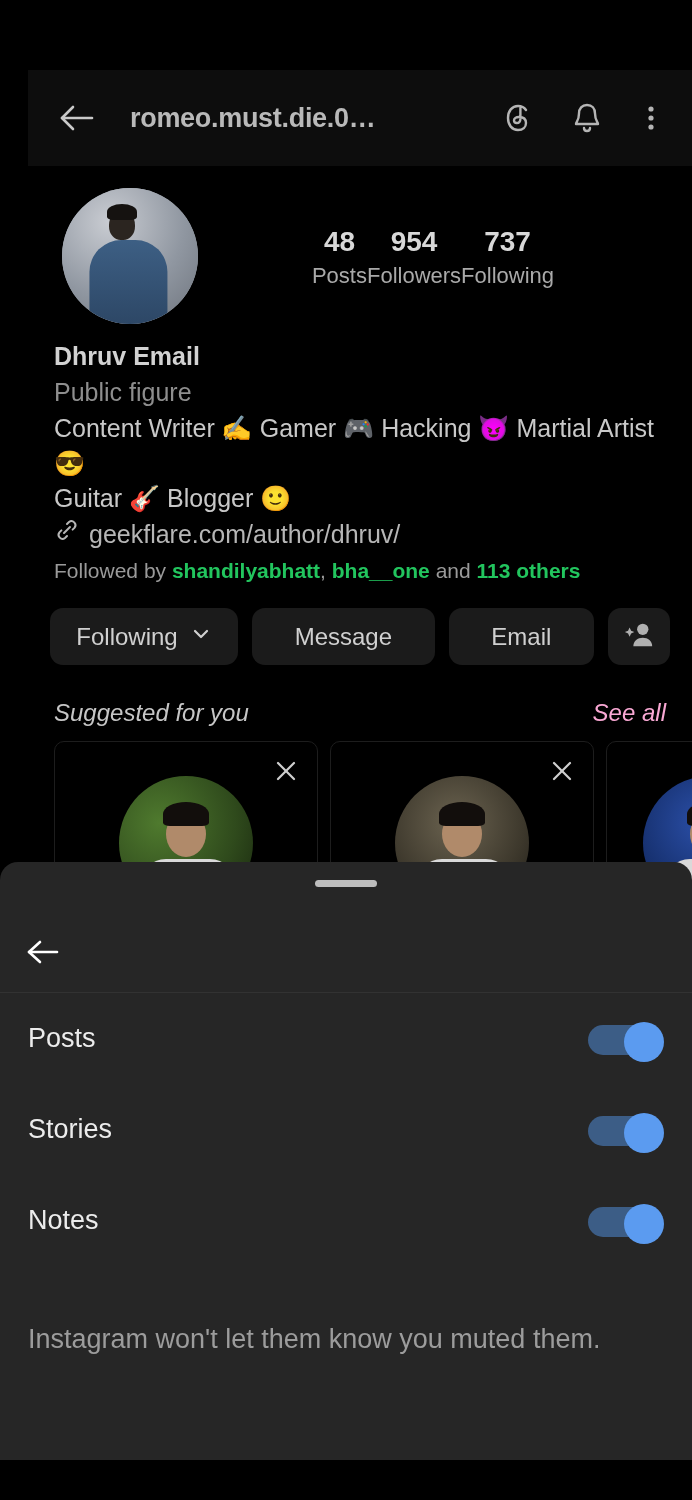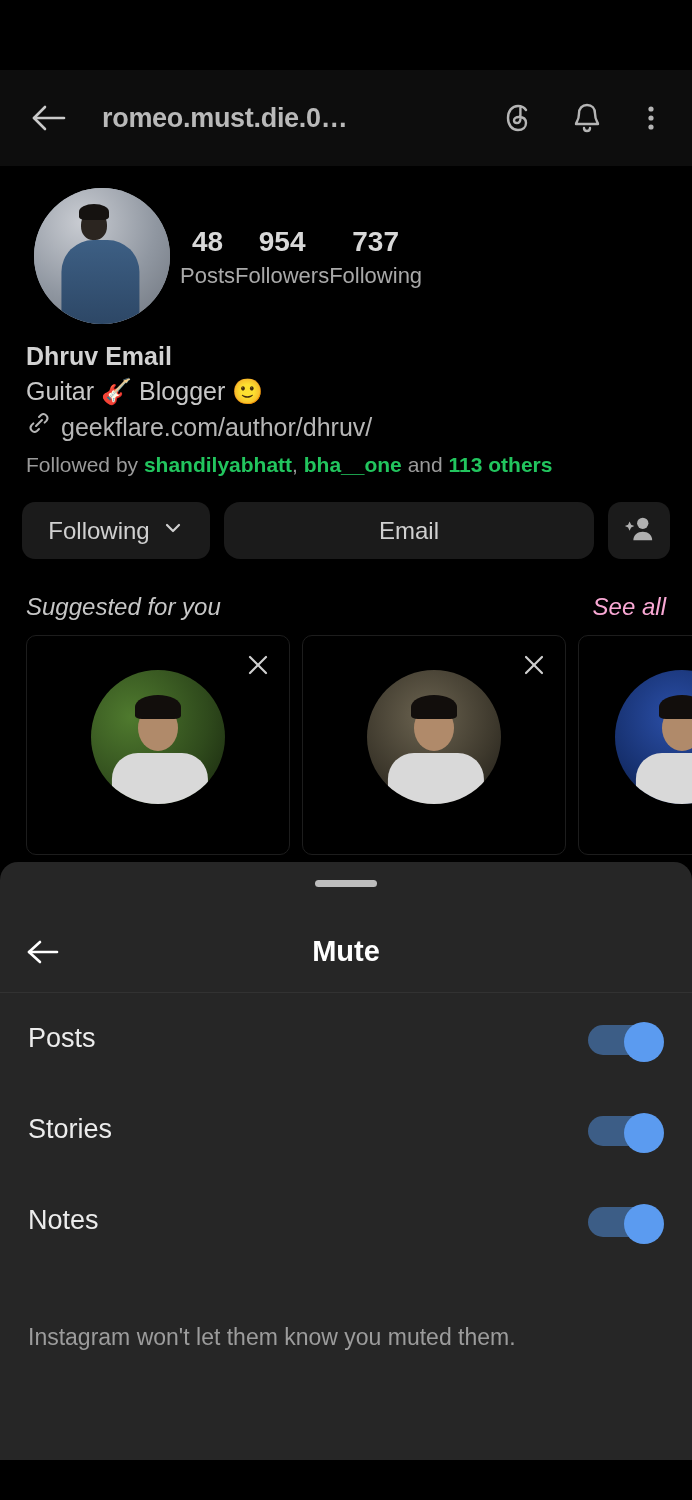--- a/index.html
+++ b/index.html
@@ -2,21 +2,21 @@
 <html><head>
 <meta charset="utf-8">
 <style>
   * { margin:0; padding:0; box-sizing:border-box; }
   html, body {
     width:692px; height:1500px;
     background:#000;
     font-family:"Liberation Sans", sans-serif;
     overflow:hidden;
   }
-  .phone { position:relative; width:692px; height:1500px; background:#000; }
+  .phone { position:relative; width:692px; height:1500px; background:#000;padding-left:28px; }
 
   
   .statusbar { height:70px; background:#000; }
 
   
   .header {
     height:96px; background:#0d0d0d;
     display:flex; align-items:center; padding:0 26px; gap:0;
   }
   .back-arrow { width:46px; height:46px; flex:0 0 auto; }
@@ -38,21 +38,21 @@
   .avatar .sky { position:absolute; inset:0;
     background:radial-gradient(circle at 35% 25%, #c9ccd2 0%, #9097a1 55%, #6d737c 100%); }
   .avatar .head { position:absolute; left:44%; top:16%; width:26px; height:30px;
     background:#2b2520; border-radius:50% 50% 45% 45%; transform:translateX(-50%); }
   .avatar .hair { position:absolute; left:44%; top:12%; width:30px; height:16px;
     background:#151210; border-radius:50% 50% 20% 20%; transform:translateX(-50%); }
   .avatar .body { position:absolute; left:50%; top:38%; width:78px; height:70%;
     background:linear-gradient(180deg,#3d5f84 0%, #2b4462 100%);
     border-radius:32px 32px 0 0; transform:translateX(-52%); }
 
-  .stats { display:flex; flex:1 1 auto; justify-content:flex-start; margin-left:10px; }
+  .stats { display:flex; flex:1 1 auto; justify-content:center; margin-left:10px; }
   .stat { text-align:center; }
   .stat-num { font-size:28px; font-weight:700; color:#d8d8d8; line-height:1.25; }
   .stat-lbl { font-size:22px; color:#a9a9a9; margin-top:4px; }
 
   .bio { padding:14px 26px 0 26px; }
   .bio-name { font-size:25px; font-weight:700; color:#d2d2d2; line-height:1.45; }
   .bio-cat { font-size:25px; color:#8e8e8e; line-height:1.45; }
   .bio-desc { font-size:25px; color:#c8c8c8; line-height:1.4; }
   .bio-link { font-size:25px; color:#b6b6b6; line-height:1.45; display:flex; align-items:center; gap:9px; }
   .bio-followed { font-size:21px; color:#9a9a9a; line-height:1.5; margin-top:3px; }
@@ -60,21 +60,21 @@
 
   
   .actions { display:flex; gap:14px; padding:22px 22px 0 22px; }
   .btn {
     background:#1b1b1b; border-radius:13px; height:57px;
     display:flex; align-items:center; justify-content:center; gap:12px;
     font-size:24px; color:#d0d0d0; font-weight:400;
   }
   .btn-following { flex:0 0 188px; }
   .btn-message   { flex:1 1 auto; }
-  .btn-email     { flex:1 1 auto;border-radius:16px; }
+  .btn-email     { flex:1 1 auto; }
   .btn-add       { flex:0 0 62px; }
 
   
   .sugg-head {
     display:flex; align-items:center; justify-content:space-between;
     padding:34px 26px 0 26px;
     font-style:italic;
   }
   .sugg-title { font-size:24px; color:#c6c6c6; }
   .sugg-seeall { font-size:24px; color:#f9a8d4; }
@@ -129,21 +129,21 @@
   .toggle-track {
     position:absolute; left:0; top:3px; width:66px; height:30px;
     background:#3c5d86; border-radius:16px;
   }
   .toggle-thumb {
     position:absolute; right:0; top:0; width:40px; height:40px;
     background:#5b9bf0; border-radius:50%;
   }
   .sheet-note {
     padding:58px 28px 0 28px;
-    font-size:23px; color:#9c9c9c;
+    font-size:27px; color:#9c9c9c;
   }
   .navbar { position:absolute; left:0; right:0; top:1460px; height:40px; background:#000; }
 </style>
 </head>
 <body>
 
 <div class="phone">
 
   <div class="statusbar"></div>
 
@@ -193,20 +193,22 @@
       </div>
       <div class="stat">
         <div class="stat-num">737</div>
         <div class="stat-lbl">Following</div>
       </div>
     </div>
   </div>
 
   <div class="bio">
     <div class="bio-name">Dhruv Email</div>
+    <div class="bio-cat">Public figure</div>
+    <div class="bio-desc">Content Writer ✍️ Gamer 🎮 Hacking 😈 Martial Artist 😎</div>
     <div class="bio-desc">Guitar 🎸 Blogger 🙂</div>
     <div class="bio-link">
       <span>
         <svg viewBox="0 0 26 26" width="26" height="26" fill="none" stroke="#b6b6b6" stroke-width="2" stroke-linecap="round">
           <path d="M10 16l6-6"></path>
             <path d="M13 7l2-2a4 4 0 015.6 5.6l-2 2"></path>
             <path d="M13 19l-2 2a4 4 0 01-5.6-5.6l2-2"></path>
         </svg>
       </span>
       <span>geekflare.com/author/dhruv/</span>
@@ -218,20 +220,23 @@
 
   <div class="actions">
     <div class="btn btn-following">
       <span>Following</span>
       <span>
         <svg viewBox="0 0 22 22" width="22" height="22" fill="none" stroke="#d0d0d0" stroke-width="2.2" stroke-linecap="round" stroke-linejoin="round">
           <polyline points="5,8 11,14 17,8"></polyline>
         </svg>
       </span>
     </div>
+    <div class="btn btn-message">
+      <span>Message</span>
+    </div>
     <div class="btn btn-email">
       <span>Email</span>
     </div>
     <div class="btn btn-add">
       <span>
         <svg viewBox="0 0 34 34" width="32" height="32" fill="#b0b0b0">
           <circle cx="21" cy="12" r="6"></circle>
           <path d="M11 30c0-5.5 4.5-9 10-9s10 3.5 10 9z"></path>
           <path d="M7 10l1.6 3.6L12 15l-3.4 1.4L7 20l-1.6-3.6L2 15l3.4-1.4z"></path>
         </svg>
@@ -283,21 +288,20 @@
   <div class="sheet">
     <div class="sheet-handle"></div>
 
     <div class="sheet-header">
       <div class="sheet-back">
         <svg viewBox="0 0 42 42" width="42" height="42" fill="none" stroke="#ffffff" stroke-width="2.6" stroke-linecap="round" stroke-linejoin="round">
           <line x1="7" y1="21" x2="35" y2="21"></line>
             <polyline points="18,11 7,21 18,31"></polyline>
         </svg>
       </div>
-      <div class="sheet-title">Mute</div>
     </div>
 
     <div class="mute-row">
       <div class="mute-label">Posts</div>
       <div class="toggle">
         <div class="toggle-track"></div>
         <div class="toggle-thumb"></div>
       </div>
     </div>
 

